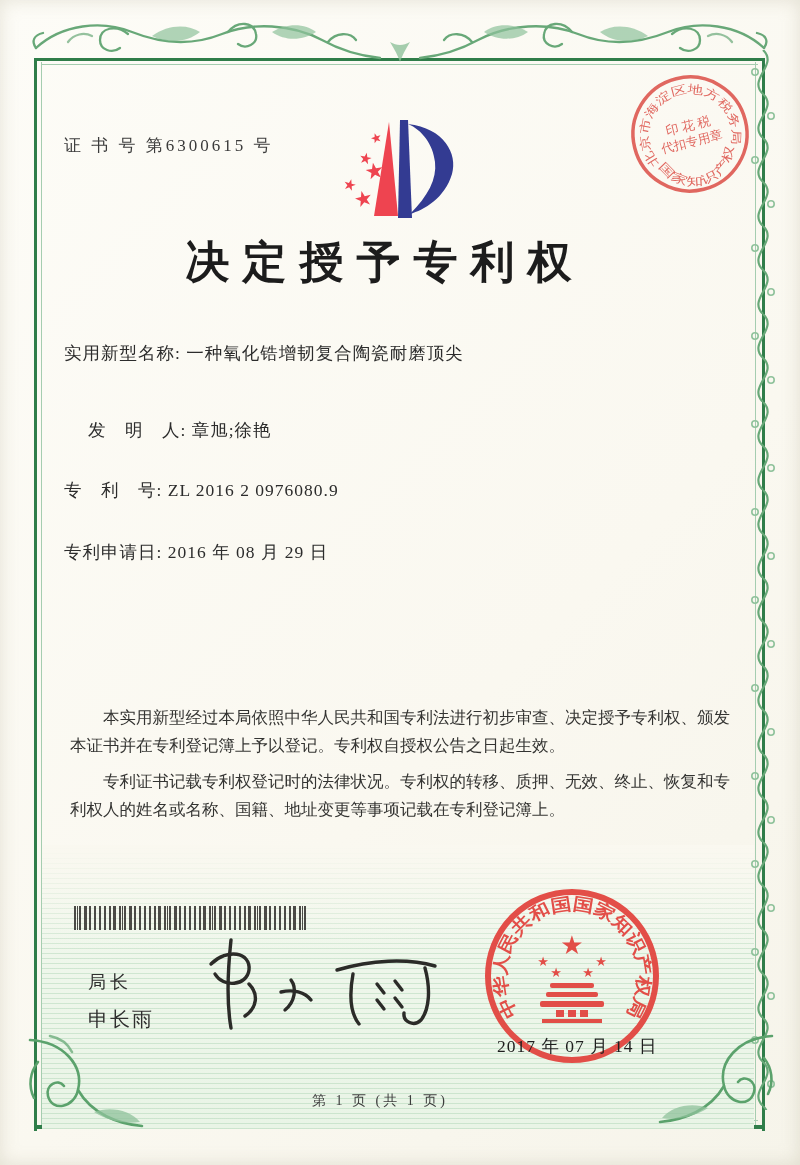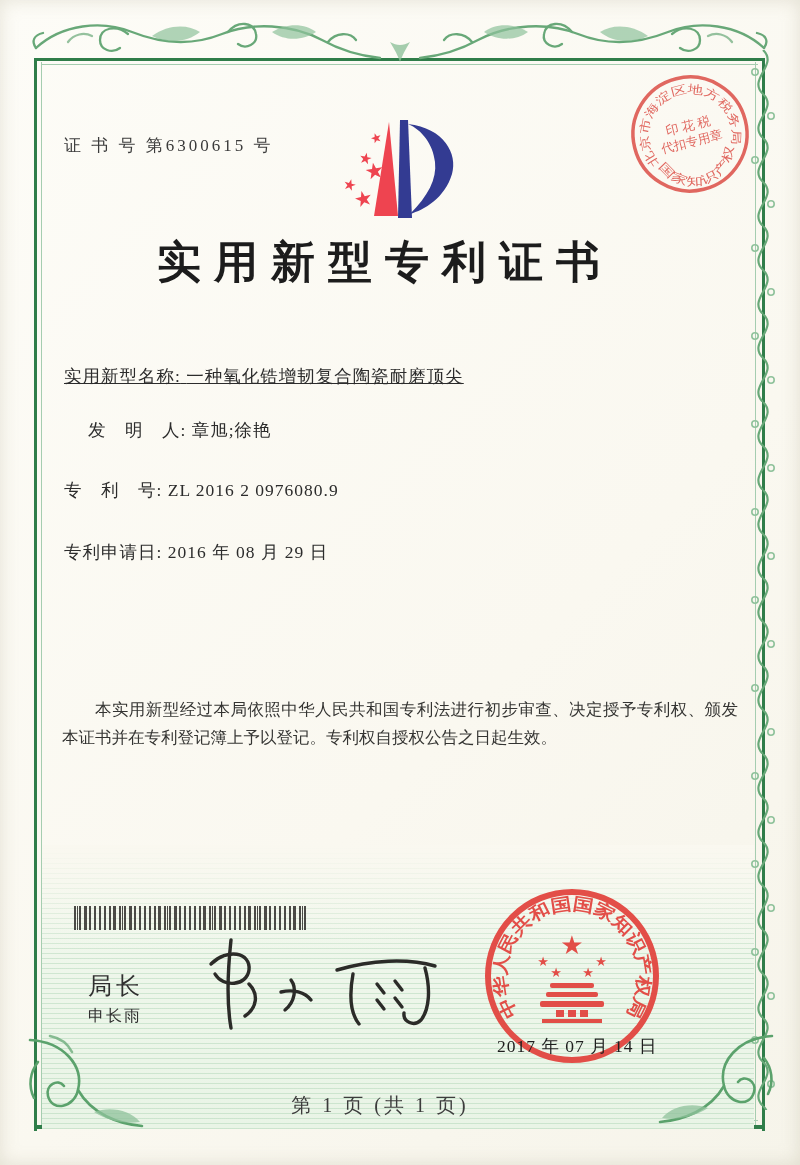--- a/index.html
+++ b/index.html
@@ -25,34 +25,34 @@
 
   .ornament{position:absolute;pointer-events:none;}
 
   
   .certno{position:absolute;left:64px;top:122px;font-size:17px;letter-spacing:3px;color:#3b3b3b;margin-top:12px;}
   .title{position:absolute;left:0;right:30px;top:233px;text-align:center;
     font-size:44px;font-weight:bold;letter-spacing:13px;color:#1c1c1c;}
   .field{position:absolute;left:64px;font-size:17.5px;color:#2c2c2c;letter-spacing:1px;white-space:nowrap;}
   .paras{position:absolute;left:62px;width:676px;top:696px;font-size:16.5px;line-height:28px;
     color:#343432;text-align:justify;}
-  .paras p{margin:0;text-indent:2em;}
+  .paras p{margin:8px;text-indent:2em;}
   .barcode{position:absolute;left:74px;top:906px;width:234px;height:24px;
     background:
       repeating-linear-gradient(90deg,#2e2c2a 0 2px,transparent 2px 5px),
       repeating-linear-gradient(90deg,transparent 0 3px,#2e2c2a 3px 4px,transparent 4px 9px);
     opacity:.85;}
-  .signer-role{position:absolute;left:88px;top:970px;font-size:24px;letter-spacing:4px;color:#2f2f2f;}
-  .signer-name{position:absolute;left:88px;top:1006px;font-size:16px;letter-spacing:2px;color:#2f2f2f;}
+  .signer-role{position:absolute;left:88px;top:970px;font-size:18px;letter-spacing:4px;color:#2f2f2f;}
+  .signer-name{position:absolute;left:88px;top:1006px;font-size:20px;letter-spacing:2px;color:#2f2f2f;}
   .autograph{position:absolute;left:195px;top:928px;}
   .seal{position:absolute;left:476px;top:880px;opacity:.93;}
   .seal-date{position:absolute;left:497px;top:1034px;font-size:17.5px;letter-spacing:1px;color:#1e1e1e;z-index:5;}
   .stamp{position:absolute;left:626px;top:70px;opacity:.88;transform:rotate(-14deg);}
   .footer{position:absolute;left:0;right:40px;top:1092px;text-align:center;
-    font-size:20px;letter-spacing:3px;color:#3c3c3c;}
+    font-size:14px;letter-spacing:3px;color:#3c3c3c;}
   .logo{position:absolute;left:332px;top:116px;}
 </style>
 </head>
 <body>
 
 <div class="page">
 
   <div class="frame-line" style="left:34px;top:58px;width:3px;bottom:34px;"></div>
   <div class="frame-line light" style="left:41px;top:62px;width:1px;bottom:38px;"></div>
   <div class="frame-line" style="left:762px;top:58px;width:3px;bottom:34px;"></div>
@@ -120,41 +120,42 @@
     <path d="M57,6 L66,100 L42,100 Z" fill="#ee4450"></path>
     <path d="M68,4 L76,4 L80,102 L66,102 Z" fill="#333b92"></path>
     <path d="M76,8 C112,12 126,38 120,58 C113,82 92,94 78,98 C96,80 105,63 103,46 C101,28 90,14 76,8 Z" fill="#333b92"></path>
     <text x="40" y="28" font-size="13" fill="#ee4450" transform="rotate(-18 40 28)">★</text>
     <text x="26" y="46" font-size="15" fill="#ee4450" transform="rotate(12 26 46)">★</text>
     <text x="34" y="64" font-size="22" fill="#ee4450" transform="rotate(-10 34 64)">★</text>
     <text x="10" y="72" font-size="15" fill="#ee4450" transform="rotate(15 10 72)">★</text>
     <text x="24" y="92" font-size="21" fill="#ee4450" transform="rotate(-14 24 92)">★</text>
   </svg>
 
-  <div class="title">实用新型专利证书</div>
-
-  <div class="field" style="top:364px;text-decoration:underline;">
+  <div class="title">决定授予专利权</div>
+
+  <div class="field" style="top:341px;">
     <span>实用新型名称:</span>
     <span>一种氧化锆增韧复合陶瓷耐磨顶尖</span>
   </div>
   <div class="field" style="top:418px;margin-left:24px;">
     <span>发　明　人:</span>
     <span>章旭;徐艳</span>
   </div>
   <div class="field" style="top:478px;text-align:right;">
     <span>专　利　号:</span>
     <span>ZL 2016 2 0976080.9</span>
   </div>
   <div class="field" style="top:540px;text-align:right;">
     <span>专利申请日:</span>
     <span>2016 年 08 月 29 日</span>
   </div>
 
   <div class="paras">
     <p>本实用新型经过本局依照中华人民共和国专利法进行初步审查、决定授予专利权、颁发本证书并在专利登记簿上予以登记。专利权自授权公告之日起生效。</p>
+    <p>专利证书记载专利权登记时的法律状况。专利权的转移、质押、无效、终止、恢复和专利权人的姓名或名称、国籍、地址变更等事项记载在专利登记簿上。</p>
   </div>
 
   <div class="barcode"></div>
 
   <div class="signer-role">局长</div>
   <div class="signer-name">申长雨</div>
 
   <svg class="autograph" width="260" height="115" viewBox="0 0 260 115">
     <g fill="none" stroke="#2b2b28" stroke-width="3.4" stroke-linecap="round">
       <path d="M36,12 C33,40 31,72 36,100"></path>

